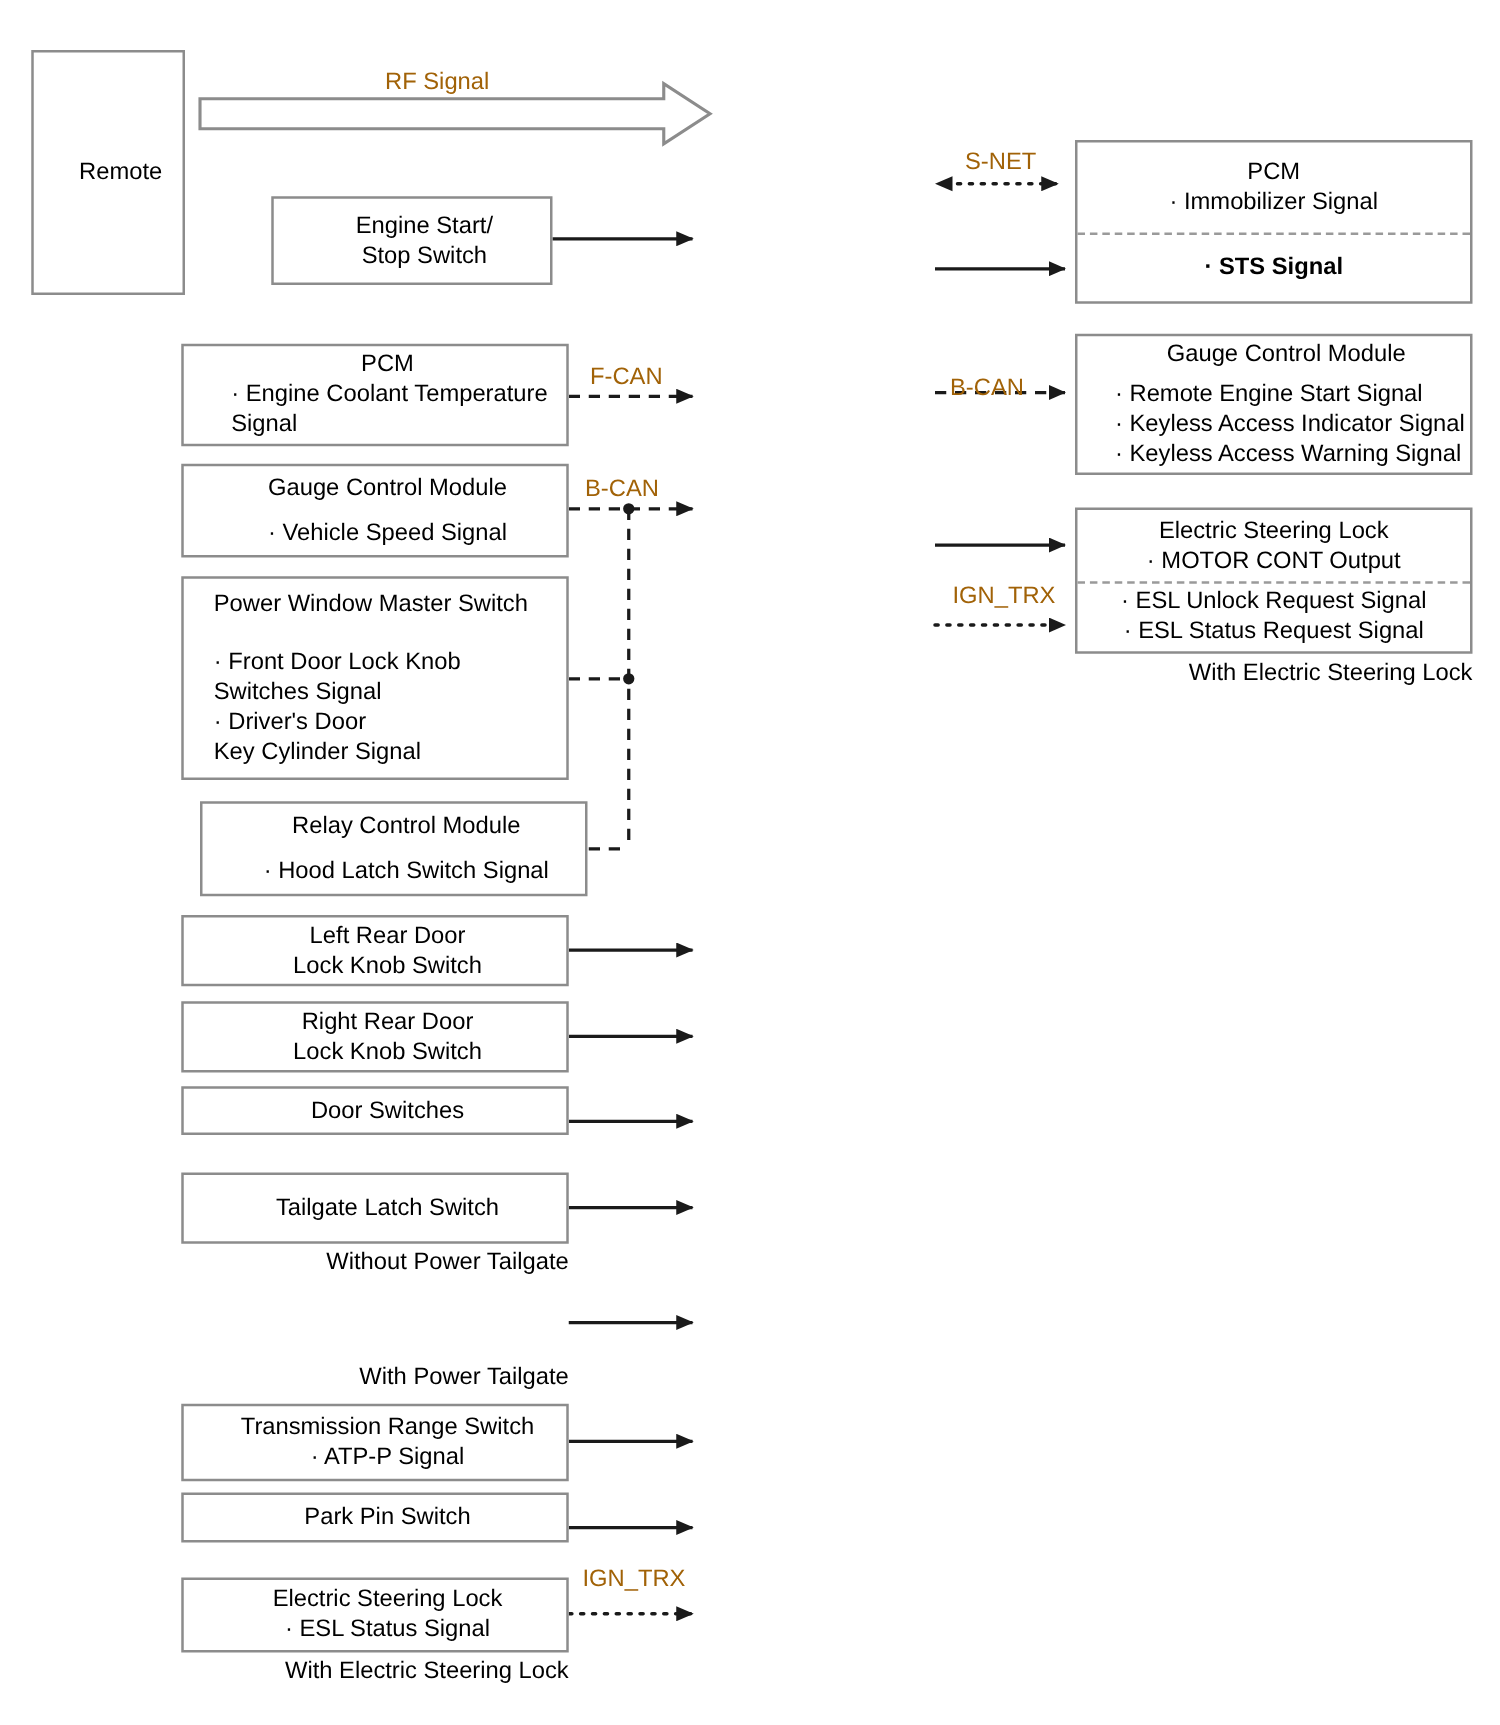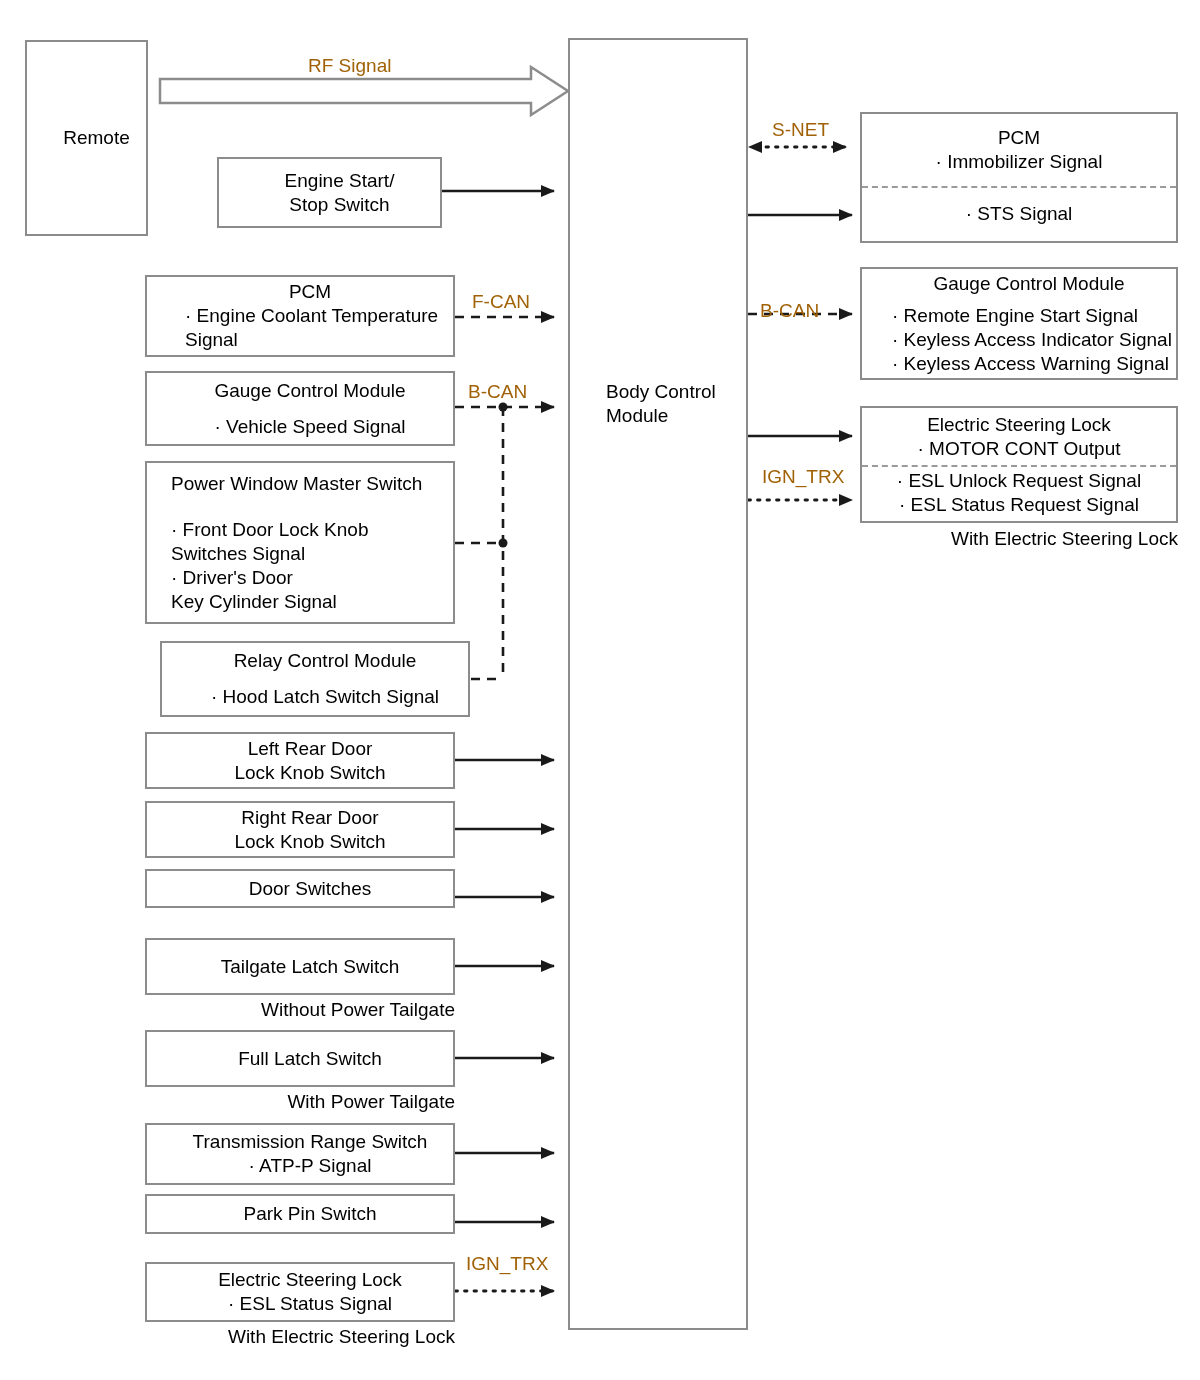--- a/index.html
+++ b/index.html
@@ -142,24 +142,20 @@
 
     <line x1="748" y1="215" x2="852" y2="215" stroke="#1a1a1a" stroke-width="2.6" marker-end="url(#ah)"></line>
 
     <line x1="748" y1="314" x2="852" y2="314" stroke="#1a1a1a" stroke-width="2.6" stroke-dasharray="9,7" marker-end="url(#ah)"></line>
 
     <line x1="748" y1="436" x2="852" y2="436" stroke="#1a1a1a" stroke-width="2.6" marker-end="url(#ah)"></line>
 
     <line x1="748" y1="500" x2="852" y2="500" stroke="#1a1a1a" stroke-width="2.8" stroke-dasharray="2.5,7" stroke-linecap="round" marker-end="url(#ah)"></line>
   </svg>
 
-  <div class="box" style="left:568px;top:38px;width:180px;height:1292px;justify-content:flex-start;align-items:flex-start;">
-    <div class="ttl" style="margin-top:340px;margin-left:16px;text-align:left;">Body Control
-Module</div>
-  </div>
 
   <div class="box" style="left:25px;top:40px;width:123px;height:196px;">
     <div class="ttl">Remote</div>
   </div>
 
   <div class="box" style="left:200px;top:157px;width:225px;height:71px;margin-left:17px;">
     <div class="ttl">Engine Start/
 Stop Switch</div>
   </div>
 
@@ -199,23 +195,20 @@
 
   <div class="box" style="left:145px;top:869px;width:310px;height:39px;">
     <div class="ttl">Door Switches</div>
   </div>
 
   <div class="box" style="left:145px;top:938px;width:310px;height:57px;">
     <div class="ttl">Tailgate Latch Switch</div>
   </div>
   <div class="foot" style="left:155px;top:999px;width:300px;">Without Power Tailgate</div>
 
-  <div class="box" style="left:145px;top:1030px;width:310px;height:57px;">
-    <div class="ttl">Full Latch Switch</div>
-  </div>
   <div class="foot" style="left:155px;top:1091px;width:300px;">With Power Tailgate</div>
 
   <div class="box" style="left:145px;top:1123px;width:310px;height:62px;">
     <div class="ttl">Transmission Range Switch</div>
     <div class="subc">· ATP-P Signal</div>
   </div>
 
   <div class="box" style="left:145px;top:1194px;width:310px;height:40px;">
     <div class="ttl">Park Pin Switch</div>
   </div>
@@ -225,21 +218,21 @@
     <div class="subc">· ESL Status Signal</div>
   </div>
   <div class="foot" style="left:155px;top:1326px;width:300px;">With Electric Steering Lock</div>
 
   <div class="box split" style="left:860px;top:112px;width:318px;height:131px;">
     <div class="halfA" style="height:72px;">
       <div class="ttl">PCM</div>
       <div class="subc">· Immobilizer Signal</div>
     </div>
     <div class="divider" style="top:72px;"></div>
-    <div class="halfB" style="height:55px;">
+    <div class="halfB" style="height:55px;font-weight:bold;">
       <div class="subc">· STS Signal</div>
     </div>
   </div>
 
   <div class="box" style="left:860px;top:267px;width:318px;height:113px;">
     <div class="ttl">Gauge Control Module</div>
     <div class="sub" style="align-self:flex-start;padding-left:10px;margin-top:8px;">· Remote Engine Start Signal
 · Keyless Access Indicator Signal
 · Keyless Access Warning Signal</div>
   </div>

